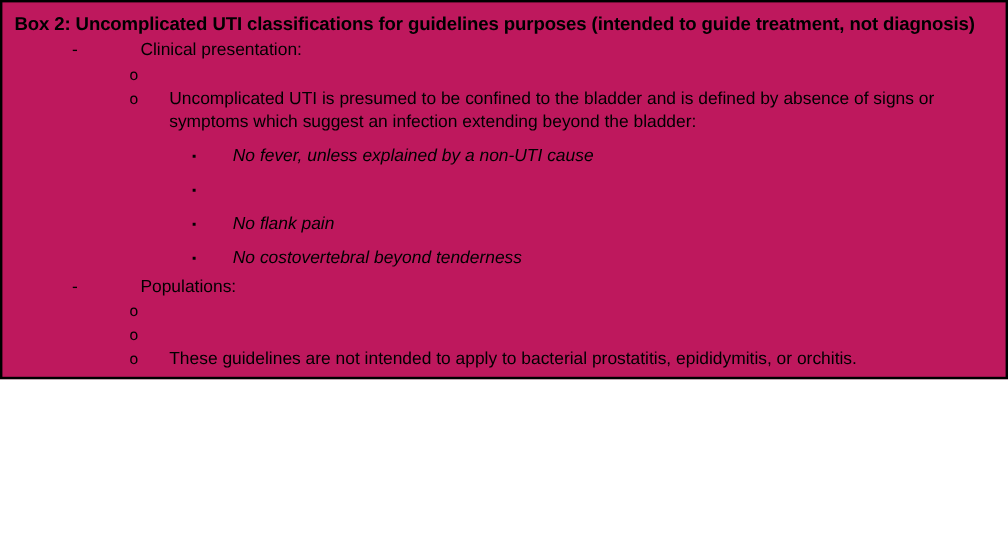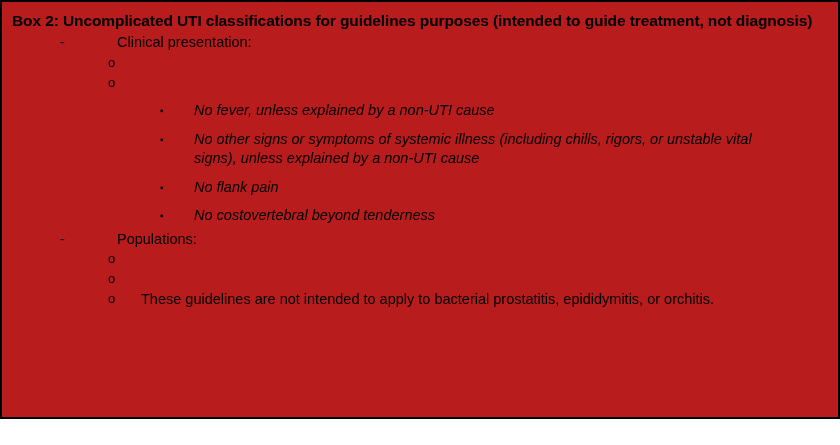--- a/index.html
+++ b/index.html
@@ -10,24 +10,24 @@
   body {
     width: 840px;
     height: 445px;
     font-family: "Liberation Sans", sans-serif;
     color: #000000;
     overflow: hidden;
   }
   .box {
     box-sizing: border-box;
     width: 840px;
-    height: 419px;
+    height: 316px;
     border: 2px solid #000000;
     padding: 8px 10px 0 10px;
-    background: #b91c1c;
+    background: #be185d;
   }
   .title {
     font-weight: bold;
     font-size: 15.5px;
     line-height: 1.38;
     margin: 0 0 2px 0;
     letter-spacing: -0.1px;
   }
   .lvl1-item {
     display: flex;
@@ -102,29 +102,29 @@
       <span class="lvl1-marker">-</span>
       <span class="lvl1-text">Clinical presentation:</span>
     </div>
 
     <div class="lvl2-item">
       <span class="lvl2-marker">o</span>
     </div>
 
     <div class="lvl2-item">
       <span class="lvl2-marker">o</span>
+      <span class="lvl2-text">Uncomplicated UTI is presumed to be confined to the bladder and is defined by absence of signs or symptoms which suggest an infection extending beyond the bladder:</span>
     </div>
 
     <div class="lvl3-item">
       <span class="lvl3-marker">▪</span>
       <span class="lvl3-text">No fever, unless explained by a non-UTI cause</span>
     </div>
     <div class="lvl3-item">
       <span class="lvl3-marker">▪</span>
-      <span class="lvl3-text">No other signs or symptoms of systemic illness (including chills, rigors, or unstable vital signs), unless explained by a non-UTI cause</span>
     </div>
     <div class="lvl3-item">
       <span class="lvl3-marker">▪</span>
       <span class="lvl3-text">No flank pain</span>
     </div>
     <div class="lvl3-item">
       <span class="lvl3-marker">▪</span>
       <span class="lvl3-text">No costovertebral beyond tenderness</span>
     </div>
   </div>

